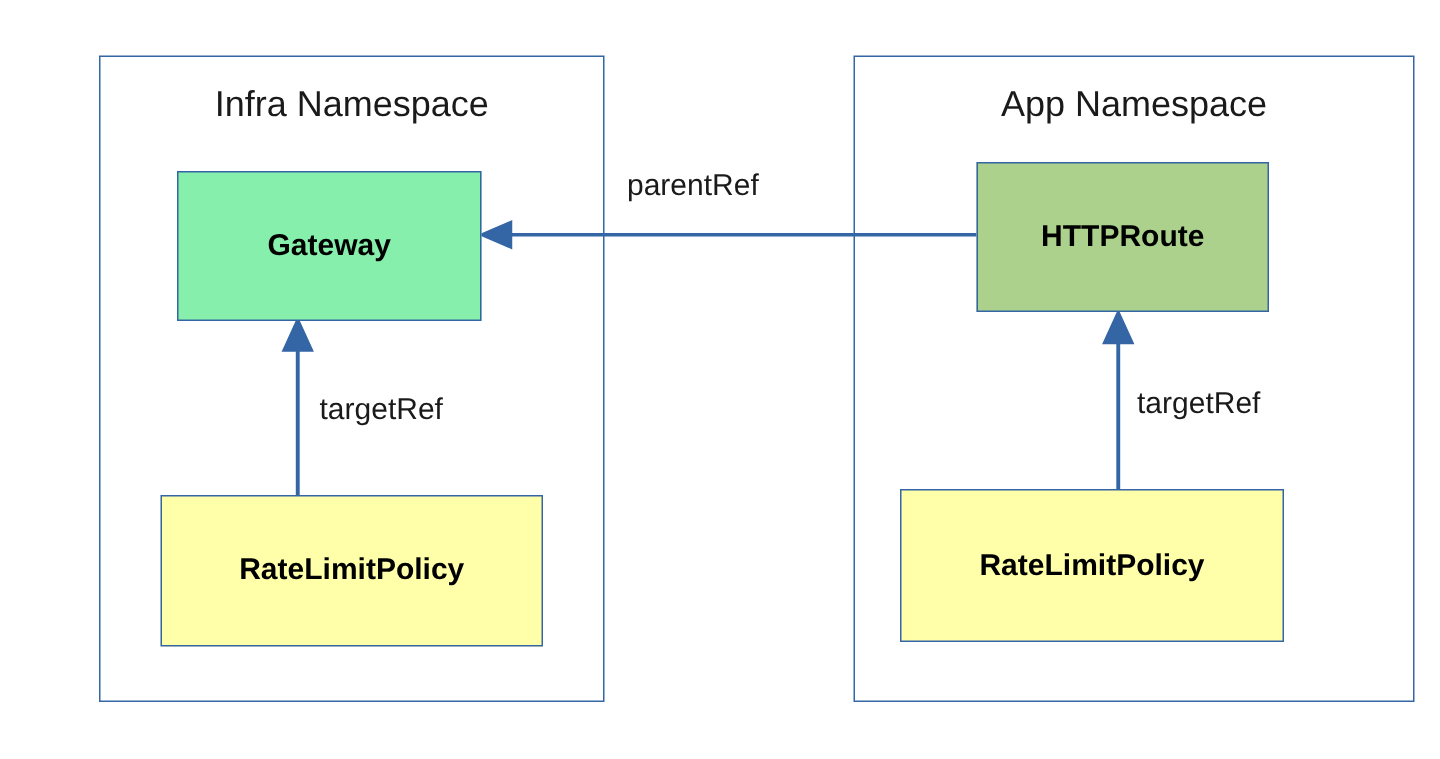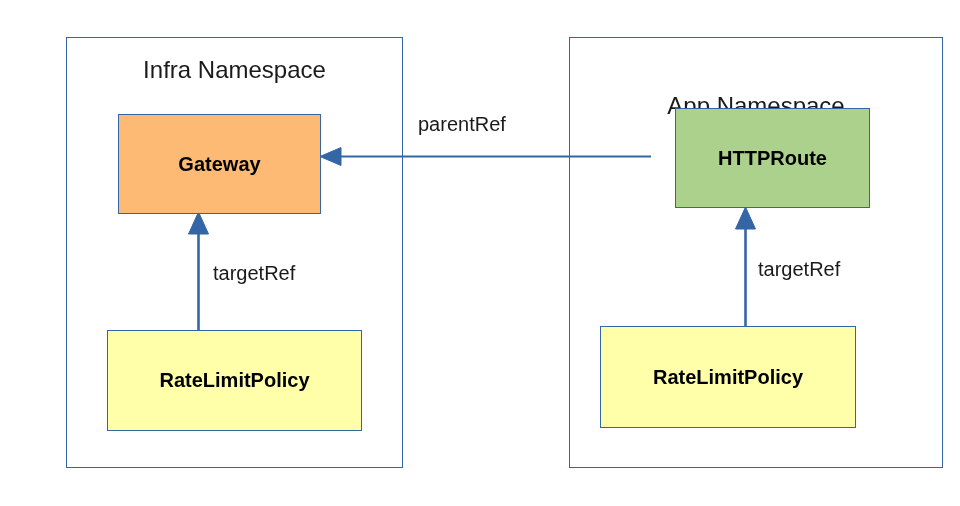--- a/index.html
+++ b/index.html
@@ -29,42 +29,41 @@
   .ns-title {
     position: absolute;
     text-align: center;
     font-size: 24px;
     color: #1a1a1a;
     font-weight: normal;
     white-space: nowrap;
     line-height: 26px;
   }
   #ns-infra-title { left: 66px;  top: 57px; width: 337px; }
-  #ns-app-title   { left: 569px; top: 57px; width: 374px; margin-top: 36px; }
+  #ns-app-title   { left: 569px; top: 57px; width: 374px; }
 
   .node {
     position: absolute;
     box-sizing: border-box;
     border: 1.4px solid #3465a4;
     display: flex;
     align-items: center;
     justify-content: center;
     font-size: 20px;
     font-weight: bold;
     color: #000000;
     white-space: nowrap;
   }
   #node-gateway {
     left: 118px; top: 114px; width: 203px; height: 100px;
-    background: #fdba74;
+    background: #86efac;
   }
   #node-httproute {
     left: 651px; top: 108px; width: 195px; height: 100px;
     background: #abd18c;
-    margin-left: 24px;
   }
   #node-rlp-infra {
     left: 107px; top: 330px; width: 255px; height: 101px;
     background: #ffffaa;
   }
   #node-rlp-app {
     left: 600px; top: 326px; width: 256px; height: 102px;
     background: #ffffaa;
   }
 

